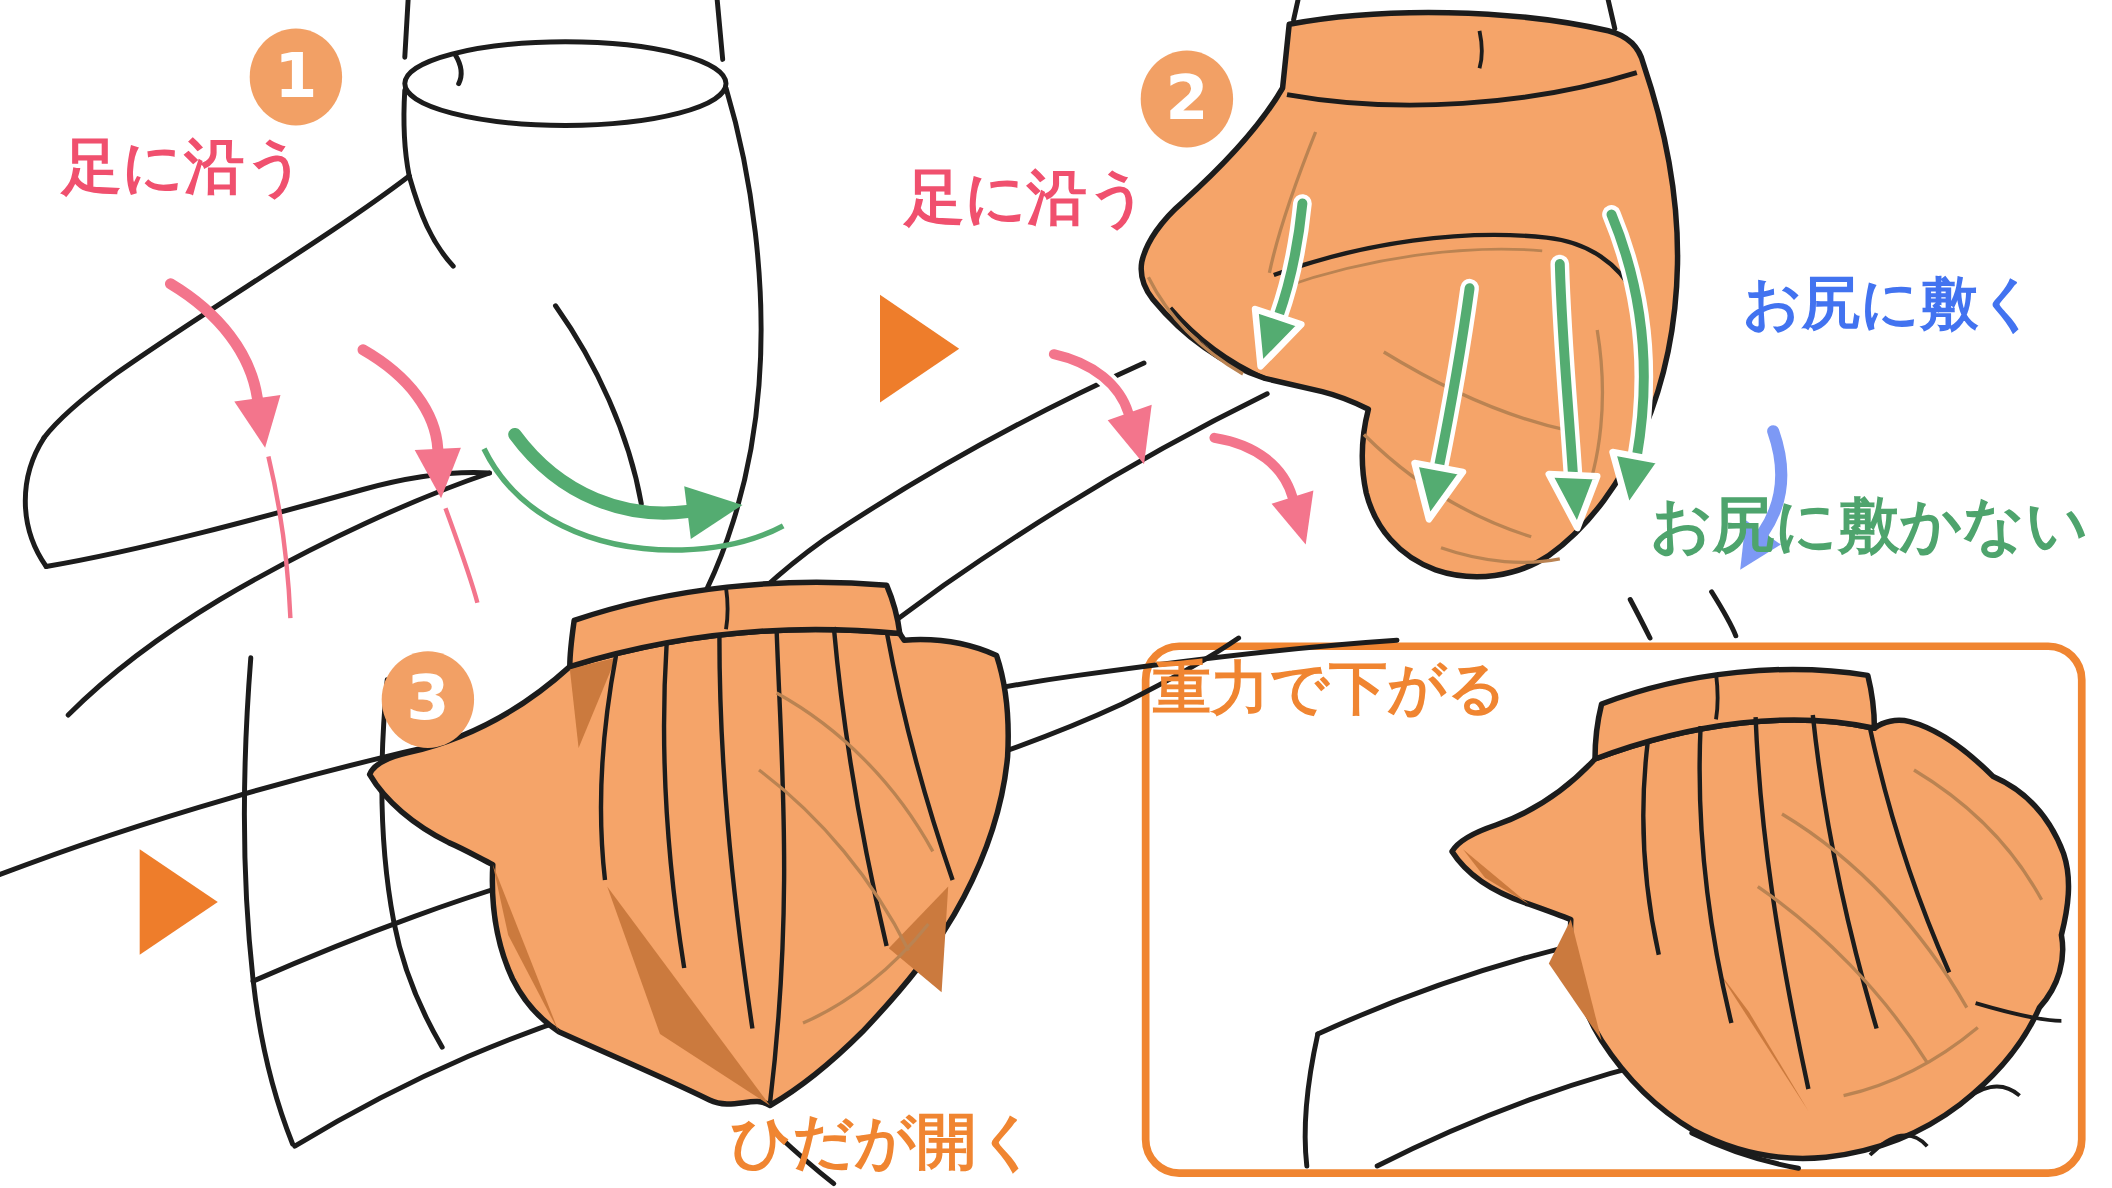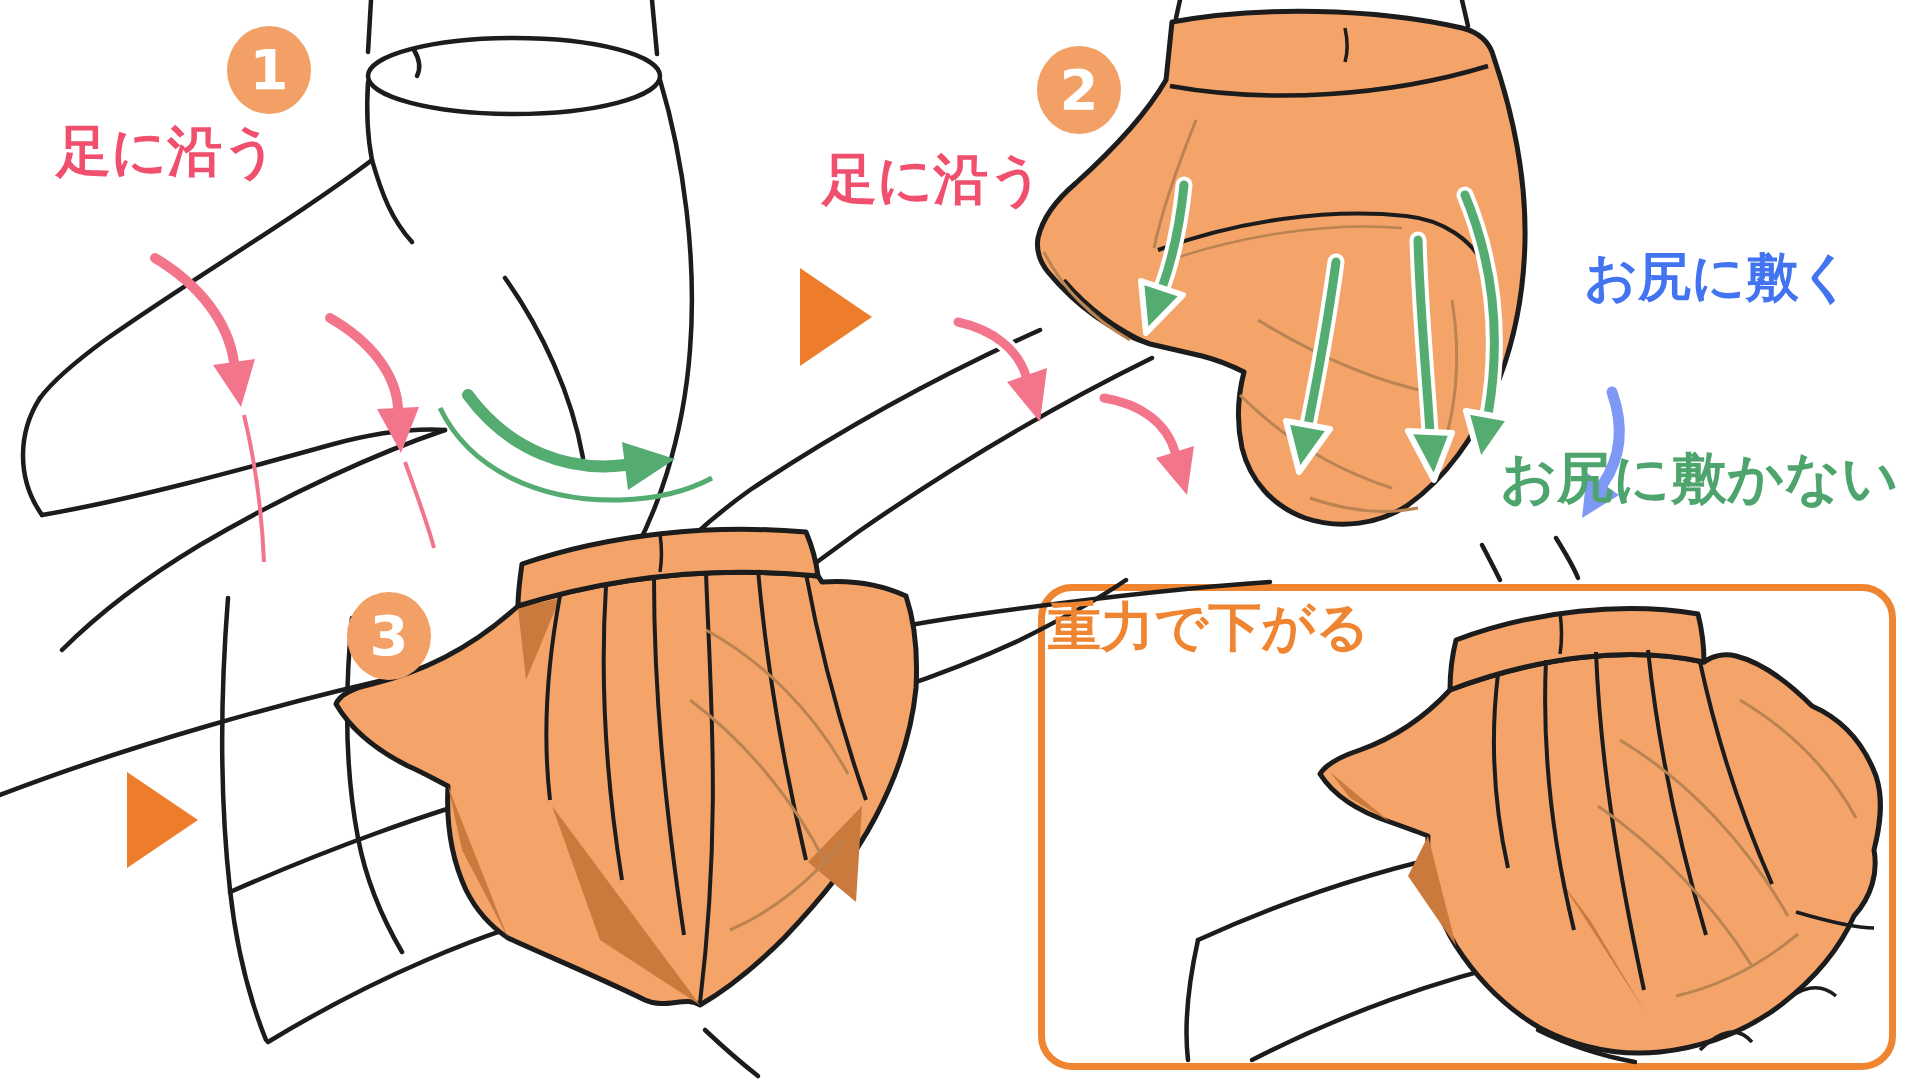--- a/index.html
+++ b/index.html
@@ -217,15 +217,16 @@
   </svg>
 
   <div class="badge" style="left:227px;top:26px;">1</div>
   <div class="badge" style="left:1037px;top:46px;">2</div>
   <div class="badge" style="left:347px;top:592px;">3</div>
 
   <div class="lbl pink" style="left:56px;top:122px;">足に沿う</div>
   <div class="lbl pink" style="left:822px;top:150px;">足に沿う</div>
   <div class="lbl blue" style="left:1584px;top:248px;">お尻に敷く</div>
   <div class="lbl green" style="left:1500px;top:448px;">お尻に敷かない</div>
+  <div class="lbl orange-big" style="left:664px;top:1008px;">ひだが開く</div>
   <div class="lbl orange" style="left:1048px;top:598px;">重力で下がる</div>
 
 </div>
 
 </body></html>

